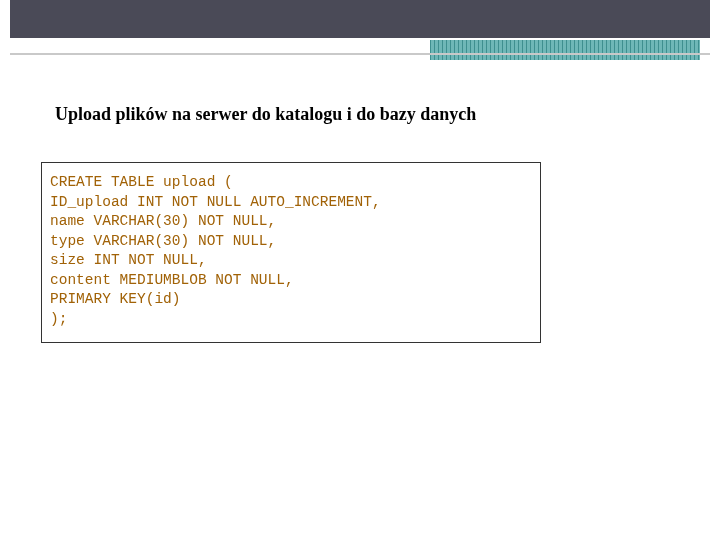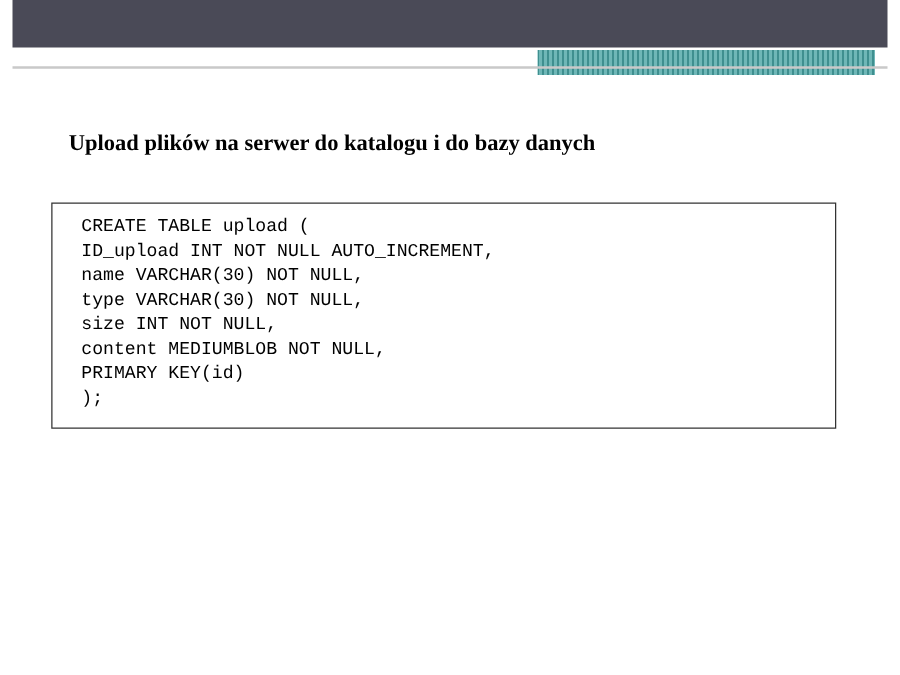--- a/index.html
+++ b/index.html
@@ -51,28 +51,28 @@
     left: 55px;
     right: 40px;
     font-weight: bold;
     font-size: 18px;
     color: #000;
   }
   .code-box {
     position: absolute;
     top: 162px;
     left: 41px;
-    width: 628px;
+    width: 500px;
     box-sizing: border-box;
     border: 1px solid #333;
-    padding: 10px 12px 12px 23px;
+    padding: 10px 12px 12px 8px;
     font-family: "Courier New", Courier, monospace;
     font-size: 14.5px;
     line-height: 1.35;
-    color: #000000;
+    color: #a16207;
     white-space: pre;
     background: #fff;
   }
 </style>
 </head>
 <body>
 
 <div class="slide">
   <div class="top-band"></div>
   <div class="accent-bar"></div>

